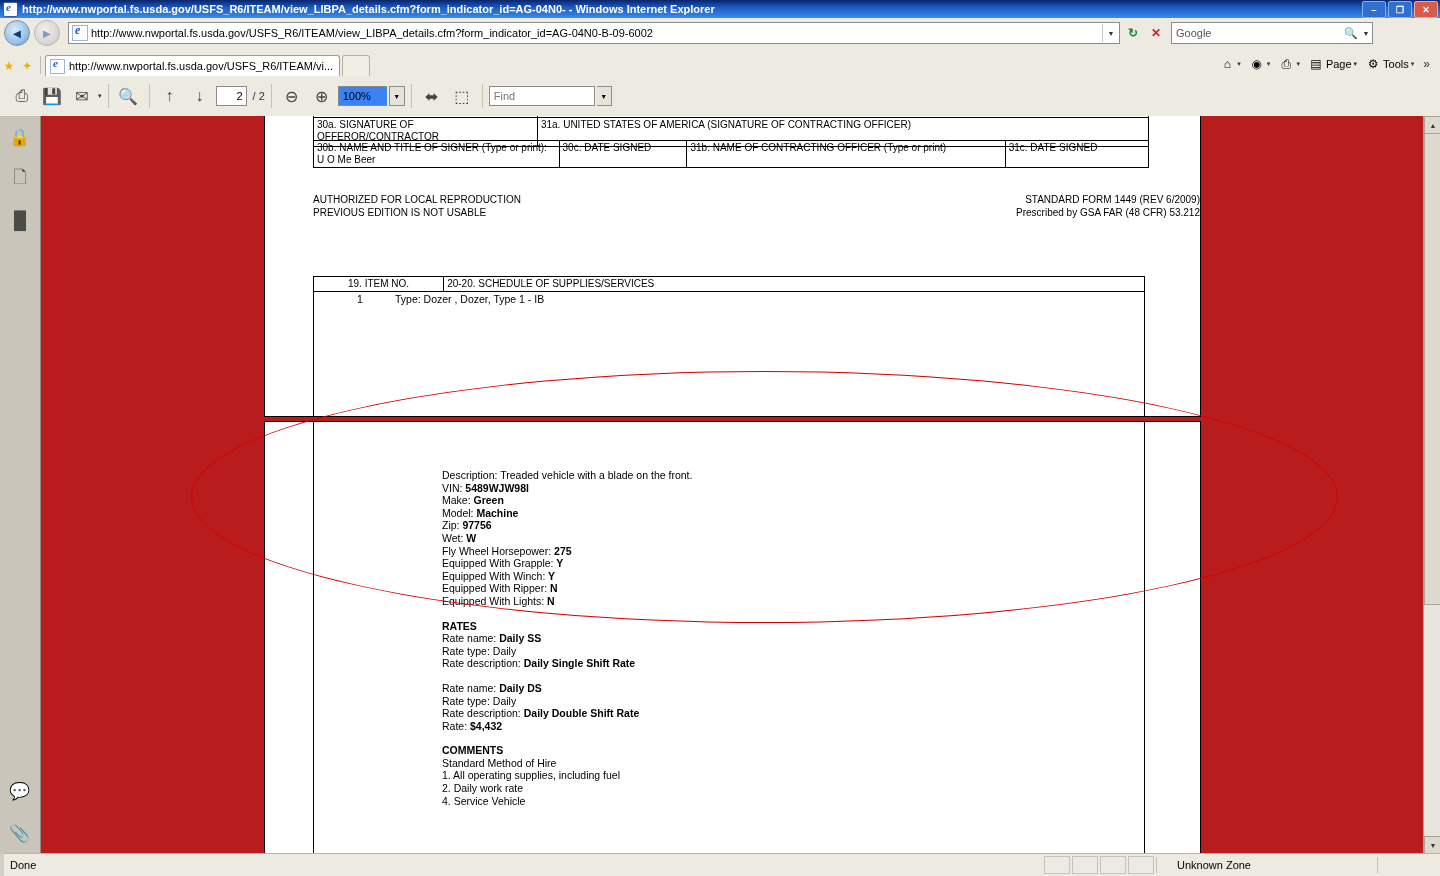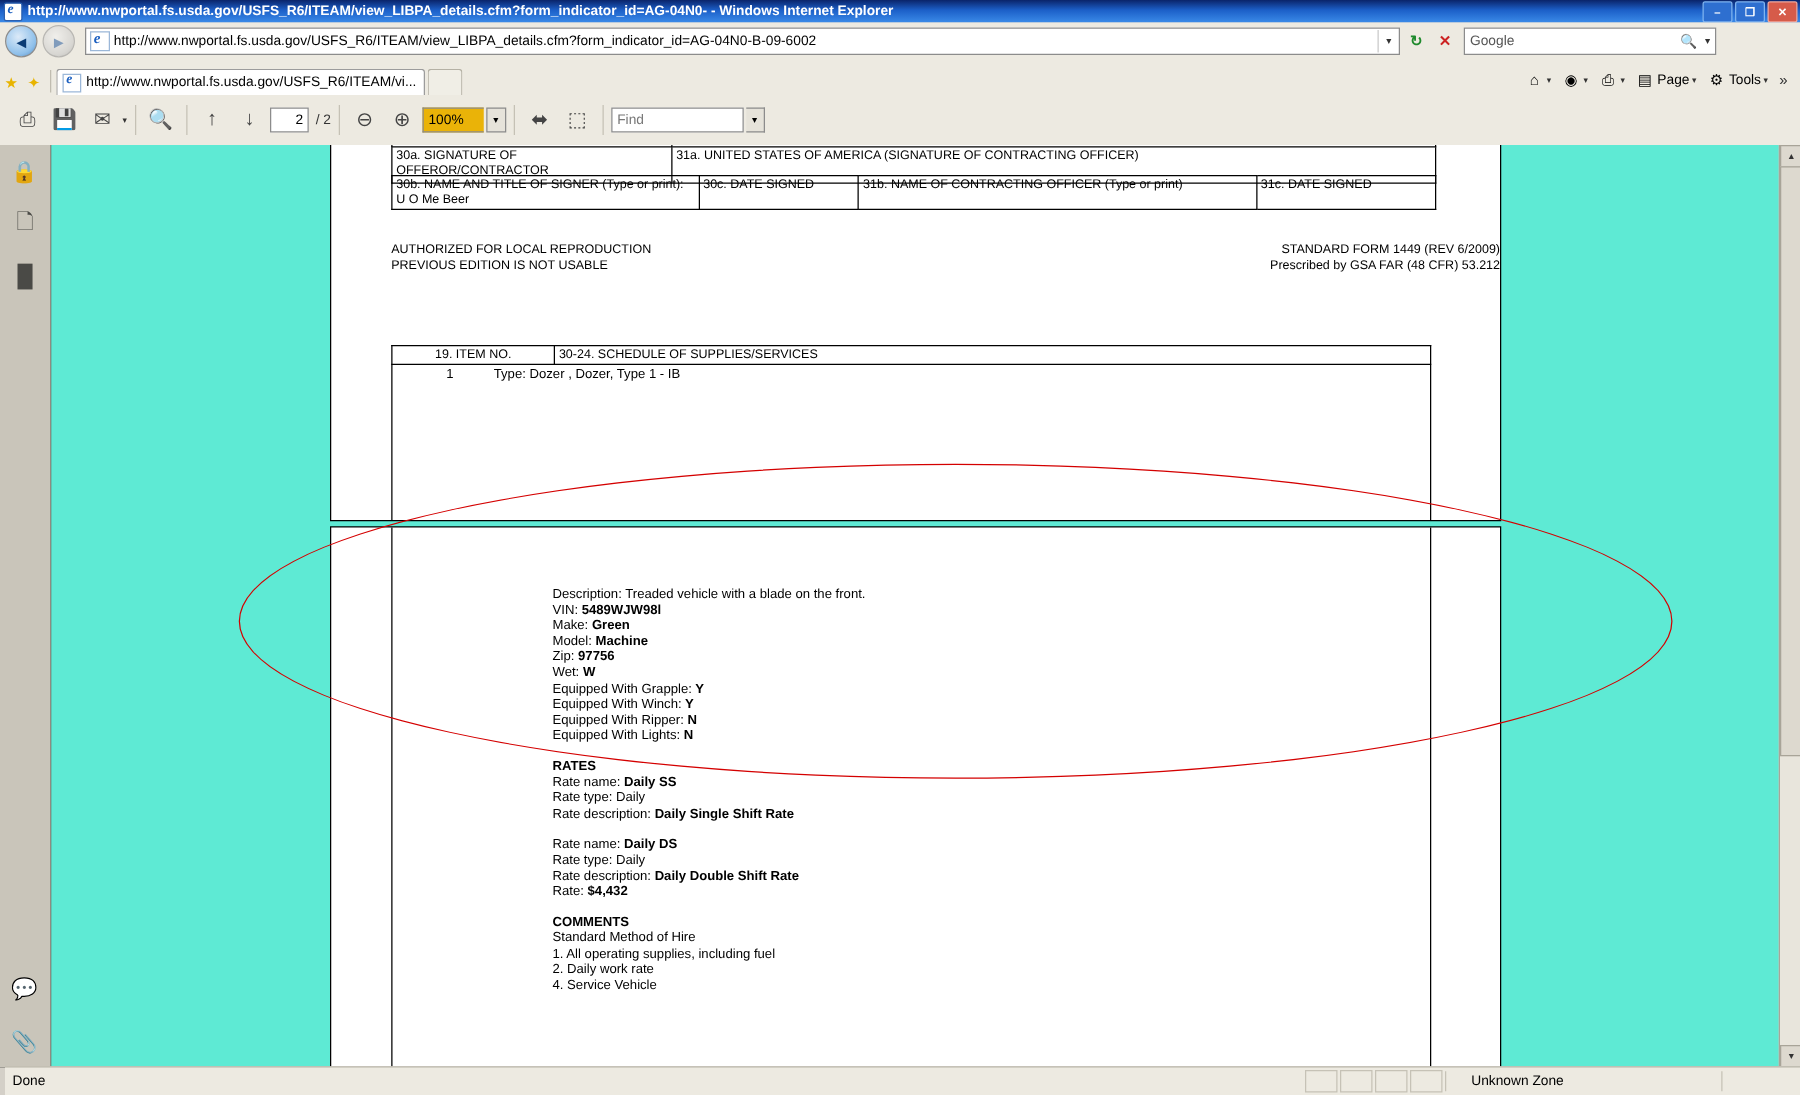--- a/index.html
+++ b/index.html
@@ -109,21 +109,21 @@
     background:#edeae1;border-bottom:1px solid #9c9889;display:flex;align-items:center;gap:2px;padding-left:8px;
   }
   .pbtn{width:28px;height:26px;display:flex;align-items:center;justify-content:center;font-size:16px;color:#444;}
   .pdivv{width:1px;height:24px;background:#c5c1b5;margin:0 4px;}
   .pagebox{
     width:26px;height:18px;background:#fff;border:1px solid #8c8c8c;text-align:right;
     padding-right:3px;font-size:11px;line-height:18px;
   }
   .pagetot{font-size:11px;color:#333;margin-left:4px;}
   .zoombox{
-    width:44px;height:18px;background:#eab308;border:1px solid #8c8c8c;border-right:none;
+    width:44px;height:18px;background:#3b82f6;border:1px solid #8c8c8c;border-right:none;
     font-size:11px;line-height:18px;padding-left:4px;
   }
   .zoomdrop{
     width:14px;height:18px;background:#e6e3da;border:1px solid #8c8c8c;
     display:flex;align-items:center;justify-content:center;font-size:7px;
   }
   .findbox{
     width:100px;height:18px;background:#fff;border:1px solid #8c8c8c;font-size:11px;
     line-height:18px;padding-left:4px;color:#777;
   }
@@ -133,21 +133,21 @@
   .viewer{
     position:absolute;left:0;top:116px;width:1440px;height:738px;background:#1a1a1a;
   }
   .leftpane{
     position:absolute;left:0;top:0;width:40px;height:738px;background:#c9c5ba;
     border-right:1px solid #8f8b80;
   }
   .lp-ico{width:40px;height:42px;display:flex;align-items:center;justify-content:center;font-size:17px;color:#4a4a46;}
   .lp-bottom{position:absolute;bottom:0;left:0;width:40px;}
 
-  .docarea{position:absolute;left:41px;top:0;right:16px;bottom:0;background:#5eead4;overflow:hidden;}
+  .docarea{position:absolute;left:41px;top:0;right:16px;bottom:0;background:#b91c1c;overflow:hidden;}
 
   .page{
     position:absolute;background:#fff;left:224px;width:935px;
     box-shadow:0 0 0 1px #000;
   }
   .page1{top:-52px;height:352px;}
   .page2{top:306px;height:560px;}
 
   .scrollbar{
     position:absolute;right:0;top:0;width:16px;height:738px;background:#e8e5dc;
@@ -352,21 +352,21 @@
           </div>
           <div class="stdform">
             <div>STANDARD FORM 1449 (REV 6/2009)</div>
             <div>Prescribed by GSA FAR (48 CFR) 53.212</div>
           </div>
 
           <table class="sf-tbl schedhdr">
             <tbody>
                 <tr>
               <td class="c-itemno">19. ITEM NO.</td>
-              <td class="c-sched">30-24. SCHEDULE OF SUPPLIES/SERVICES</td>
+              <td class="c-sched">20-20. SCHEDULE OF SUPPLIES/SERVICES</td>
             </tr>
           </tbody>
             </table>
 
           <div class="item-l" style="height:124px;"></div>
           <div class="item-r" style="height:124px;"></div>
           <div class="p1num">1</div>
           <div class="p1text">Type: Dozer , Dozer, Type 1 - IB</div>
         </div>
       </div>
@@ -376,20 +376,21 @@
           <div class="p2-left"></div>
           <div class="p2-right"></div>
 
           <div class="p2-body">
             <div class="ln"><span>Description:</span><span> Treaded vehicle with a blade on the front.</span></div>
             <div class="ln"><span>VIN:</span><span class="bold"> 5489WJW98l</span></div>
             <div class="ln"><span>Make:</span><span class="bold"> Green</span></div>
             <div class="ln"><span>Model:</span><span class="bold"> Machine</span></div>
             <div class="ln"><span>Zip:</span><span class="bold"> 97756</span></div>
             <div class="ln"><span>Wet:</span><span class="bold"> W</span></div>
+            <div class="ln"><span>Fly Wheel Horsepower:</span><span class="bold"> 275</span></div>
             <div class="ln"><span>Equipped With Grapple:</span><span class="bold"> Y</span></div>
             <div class="ln"><span>Equipped With Winch:</span><span class="bold"> Y</span></div>
             <div class="ln"><span>Equipped With Ripper:</span><span class="bold"> N</span></div>
             <div class="ln"><span>Equipped With Lights:</span><span class="bold"> N</span></div>
 
             <div class="gap"></div>
 
             <div class="ln bold">RATES</div>
             <div class="ln"><span>Rate name:</span><span class="bold"> Daily SS</span></div>
             <div class="ln"><span>Rate type:</span><span> Daily</span></div>

